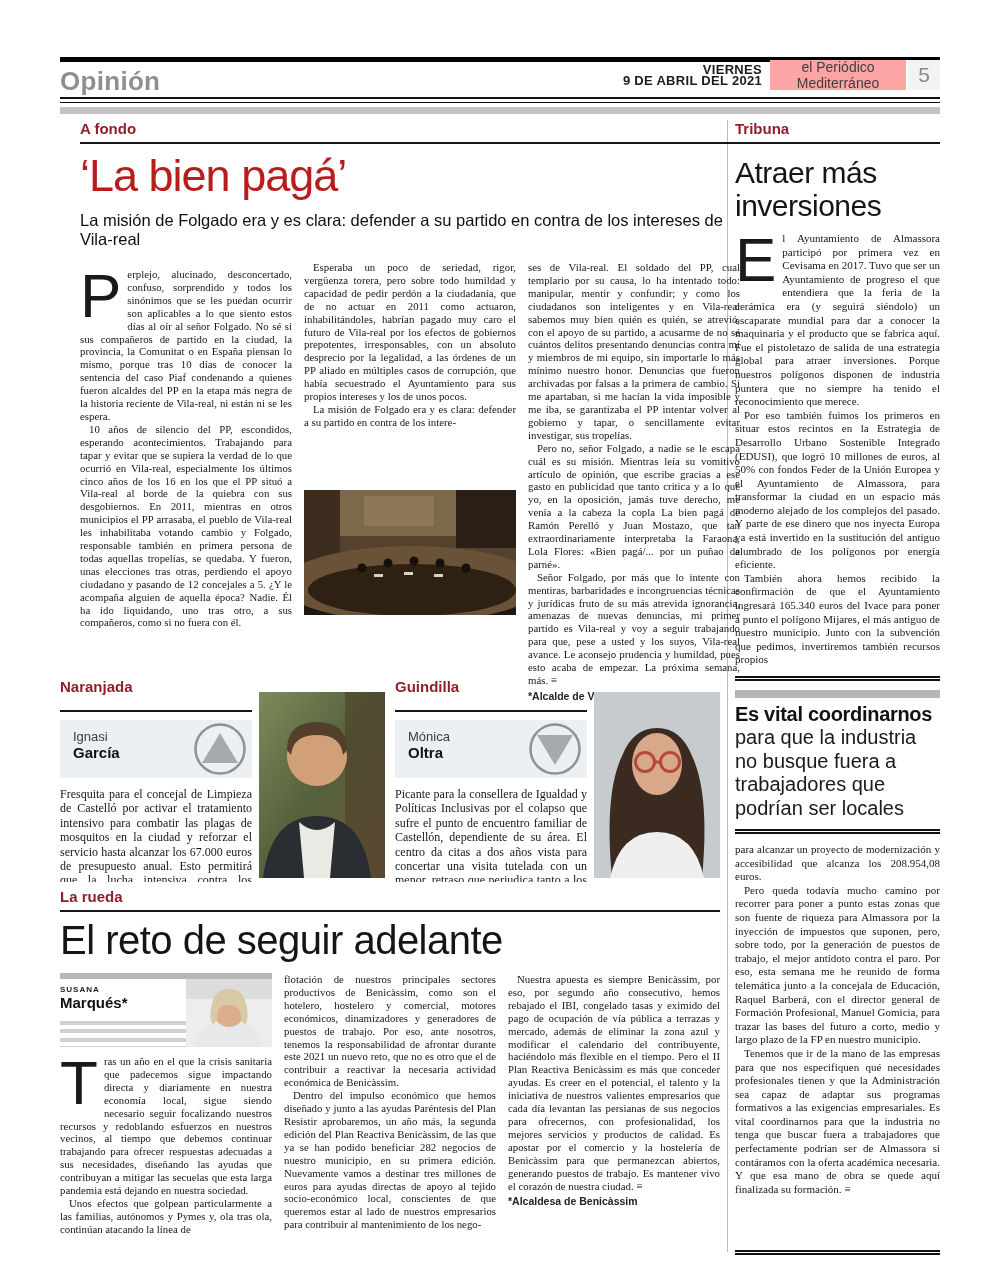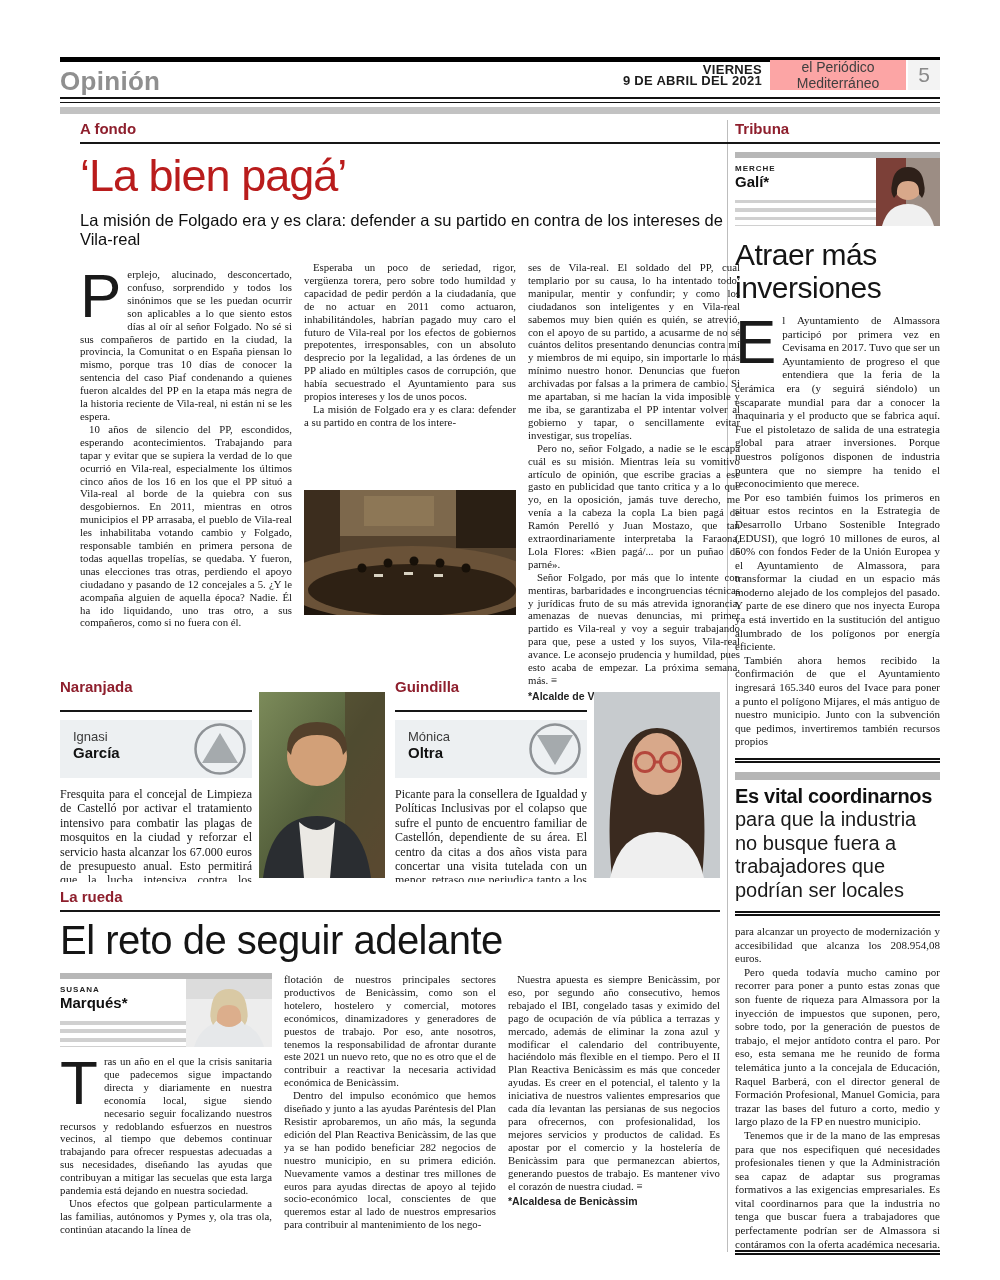--- a/index.html
+++ b/index.html
@@ -251,35 +251,20 @@
         <p class="bt indent">Nuestra apuesta es siempre Benicàssim, por eso, por segundo año consecutivo, hemos rebajado el IBI, congelado tasas y eximido del pago de ocupación de vía pública a terrazas y mercado, además de eliminar la zona azul y modificar el calendario del contribuyente, haciéndolo más flexible en el tiempo. Pero el II Plan Reactiva Benicàssim es más que conceder ayudas. Es creer en el potencial, el talento y la iniciativa de nuestros valientes empresarios que cada día levantan las persianas de sus negocios para ofrecernos, con profesionalidad, los mejores servicios y productos de calidad. Es apostar por el comercio y la hostelería de Benicàssim para que permanezcan abiertos, generando puestos de trabajo. Es mantener vivo el corazón de nuestra ciudad. ≡</p>
         <div class="signature">*Alcaldesa de Benicàssim</div>
       </div>
     </div>
   </section>
 
   <aside id="tribuna">
     <div class="kicker-row">
       <span class="kicker">Tribuna</span>
     </div>
-    <div class="author-block tr-author">
-      <div class="ab-topbar"></div>
-      <div class="ab-first">MERCHE</div>
-      <div class="ab-last">Galí*</div>
-      <div class="ab-stripes"></div>
-      <div class="ab-photo">
-        <svg width="64" height="68" viewBox="0 0 64 68">
-          <rect width="64" height="68" fill="#9c8d84"></rect>
-          <rect width="30" height="68" fill="#7c4038"></rect>
-          <path d="M6 68 q6 -22 26 -22 q20 0 26 22 z" fill="#f0f0f0"></path>
-          <circle cx="32" cy="28" r="14" fill="#d8a88a"></circle>
-          <path d="M16 26 q2 -17 16 -17 q14 0 16 17 q2 8 -2 14 l-3 -4 q1 -13 -11 -13 q-12 0 -11 13 l-3 4 q-4 -6 -2 -14 z" fill="#2e2019"></path>
-        </svg>
-      </div>
-    </div>
     <h2 class="tr-headline">Atraer más inversiones</h2>
     <div class="tr-body">
       <p class="bt"><span class="dropcap">E</span><span>l Ayuntamiento de Almassora participó por primera vez en Cevisama en 2017. Tuvo que ser un Ayuntamiento de progreso el que entendiera que la feria de la cerámica era (y seguirá siéndolo) un escaparate mundial para dar a conocer la maquinaria y el producto que se fabrica aquí. Fue el pistoletazo de salida de una estrategia global para atraer inversiones. Porque nuestros polígonos disponen de industria puntera que no siempre ha tenido el reconocimiento que merece.</span></p>
       <p class="bt indent">Por eso también fuimos los primeros en situar estos recintos en la Estrategia de Desarrollo Urbano Sostenible Integrado (EDUSI), que logró 10 millones de euros, al 50% con fondos Feder de la Unión Europea y el Ayuntamiento de Almassora, para transformar la ciudad en un espacio más moderno alejado de los complejos del pasado. Y parte de ese dinero que nos inyecta Europa ya está invertido en la sustitución del antiguo alumbrado de los polígonos por energía eficiente.</p>
       <p class="bt indent">También ahora hemos recibido la confirmación de que el Ayuntamiento ingresará 165.340 euros del Ivace para poner a punto el polígono Mijares, el más antiguo de nuestro municipio. Junto con la subvención que pedimos, invertiremos también recursos propios</p>
 
       <div class="double-rule tr-rule"></div>
       <div class="tr-quote">
         <div class="tq-bar"></div>
         <div class="tq-bold">Es vital coordinarnos</div>

